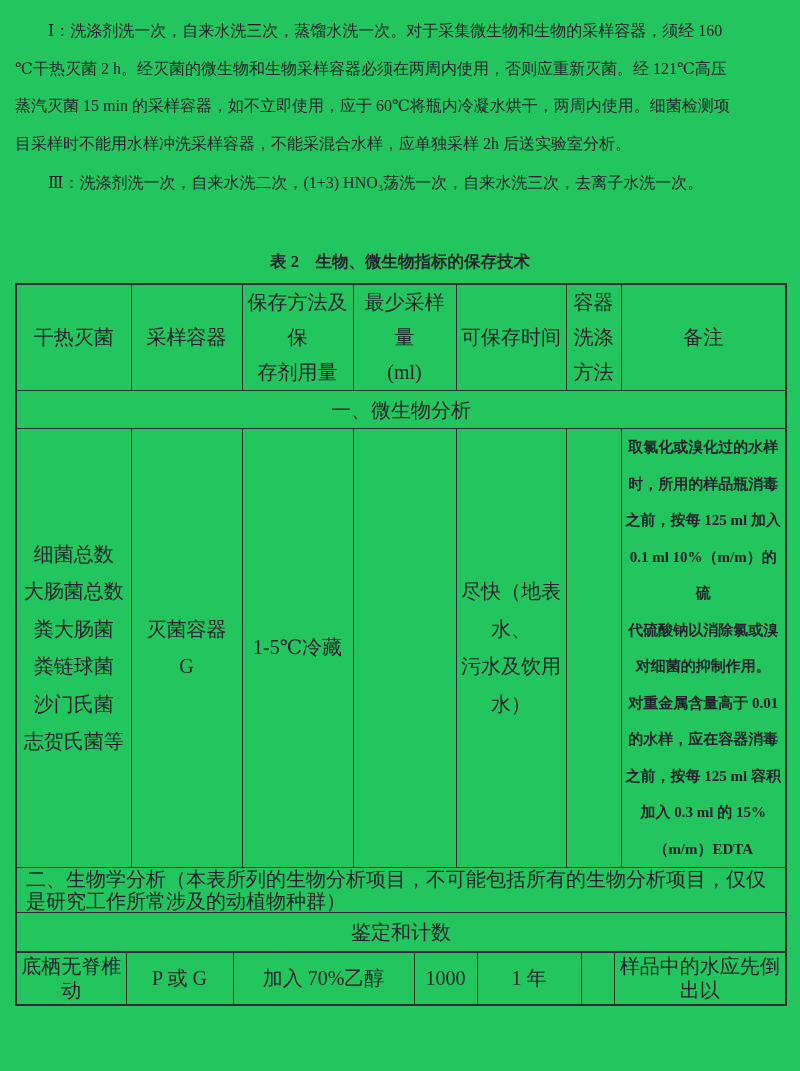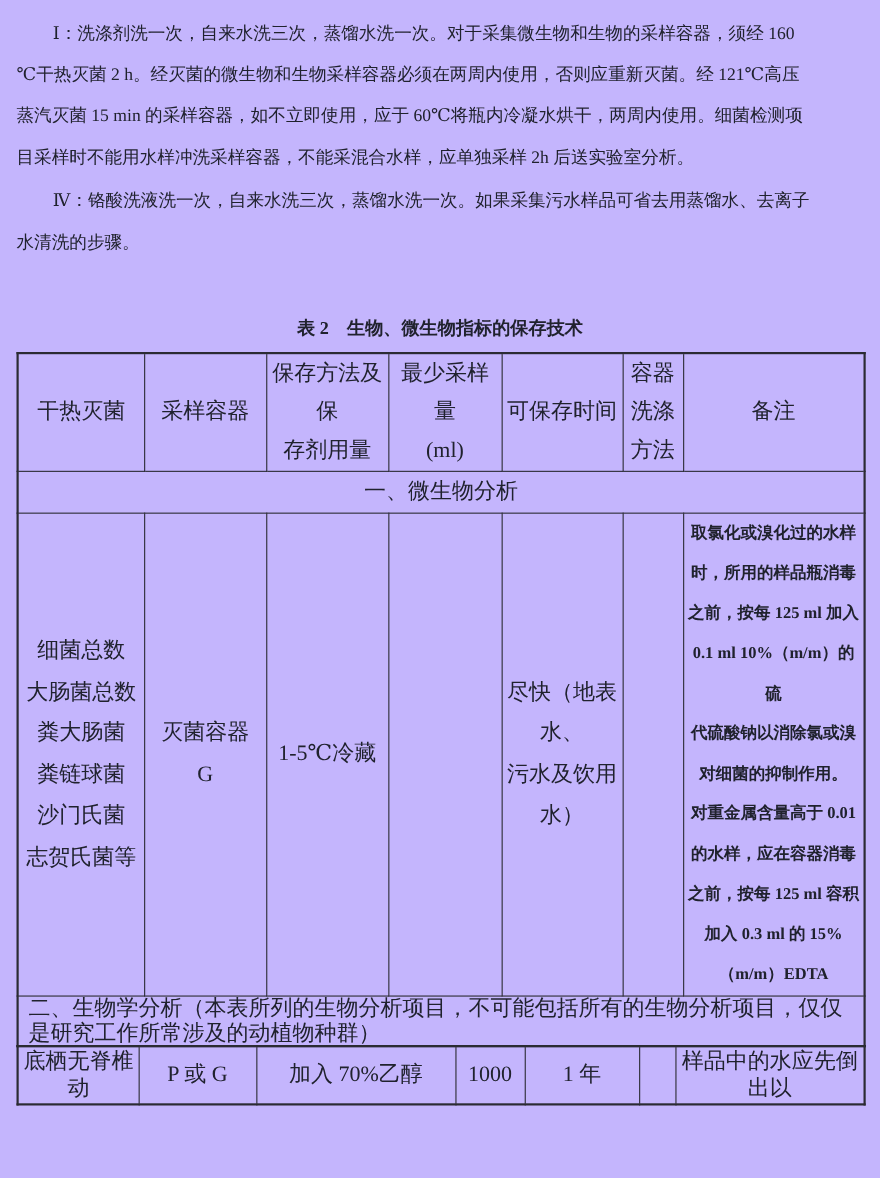--- a/index.html
+++ b/index.html
@@ -1,18 +1,18 @@
 <!DOCTYPE html>
 <html><head>
 <meta charset="utf-8">
 <style>
   * { margin:0; padding:0; box-sizing:border-box; }
   html,body { background:#ffffff; }
   .page {
-    width:800px; height:1071px; background:#c4b5fd; overflow:hidden;
+    width:800px; height:1071px; background:#22c55e; overflow:hidden;
     color:#20222e;
     font-family:"Liberation Serif","DejaVu Serif",serif;
     padding:12px 15px 0 15px;
   }
   .para {
     width:770px; font-size:16px; line-height:37.5px;
     white-space:pre-line; text-indent:33px; margin-bottom:2px;
     text-align:left;
   }
   .table-title {
@@ -39,22 +39,21 @@
 </style>
 </head>
 <body>
 
 <div class="page">
 
   <p class="para">Ⅰ：洗涤剂洗一次，自来水洗三次，蒸馏水洗一次。对于采集微生物和生物的采样容器，须经 160
 ℃干热灭菌 2 h。经灭菌的微生物和生物采样容器必须在两周内使用，否则应重新灭菌。经 121℃高压
 蒸汽灭菌 15 min 的采样容器，如不立即使用，应于 60℃将瓶内冷凝水烘干，两周内使用。细菌检测项
 目采样时不能用水样冲洗采样容器，不能采混合水样，应单独采样 2h 后送实验室分析。</p>
-  <p class="para">Ⅳ：铬酸洗液洗一次，自来水洗三次，蒸馏水洗一次。如果采集污水样品可省去用蒸馏水、去离子
-水清洗的步骤。</p>
+  <p class="para">Ⅲ：洗涤剂洗一次，自来水洗二次，(1+3) HNO₃荡洗一次，自来水洗三次，去离子水洗一次。</p>
 
   <div class="table-title">表 2　生物、微生物指标的保存技术</div>
 
   <table class="tbl tbl-a">
     <colgroup>
       <col style="width:115px">
         <col style="width:111px">
         <col style="width:111px">
       <col style="width:103px">
         <col style="width:110px">
@@ -101,20 +100,23 @@
 对细菌的抑制作用。
 对重金属含量高于 0.01
 的水样，应在容器消毒
 之前，按每 125 ml 容积
 加入 0.3 ml 的 15%
 （m/m）EDTA</td>
       </tr>
       <tr class="r-sec2">
         <td colspan="7">二、生物学分析（本表所列的生物分析项目，不可能包括所有的生物分析项目，仅仅是研究工作所常涉及的动植物种群）</td>
       </tr>
+      <tr class="r-id">
+        <td colspan="7">鉴定和计数</td>
+      </tr>
     </tbody>
   </table>
 
   <table class="tbl tbl-b">
     <colgroup>
       <col style="width:110px">
         <col style="width:107px">
         <col style="width:181px">
       <col style="width:63px">
         <col style="width:104px">

